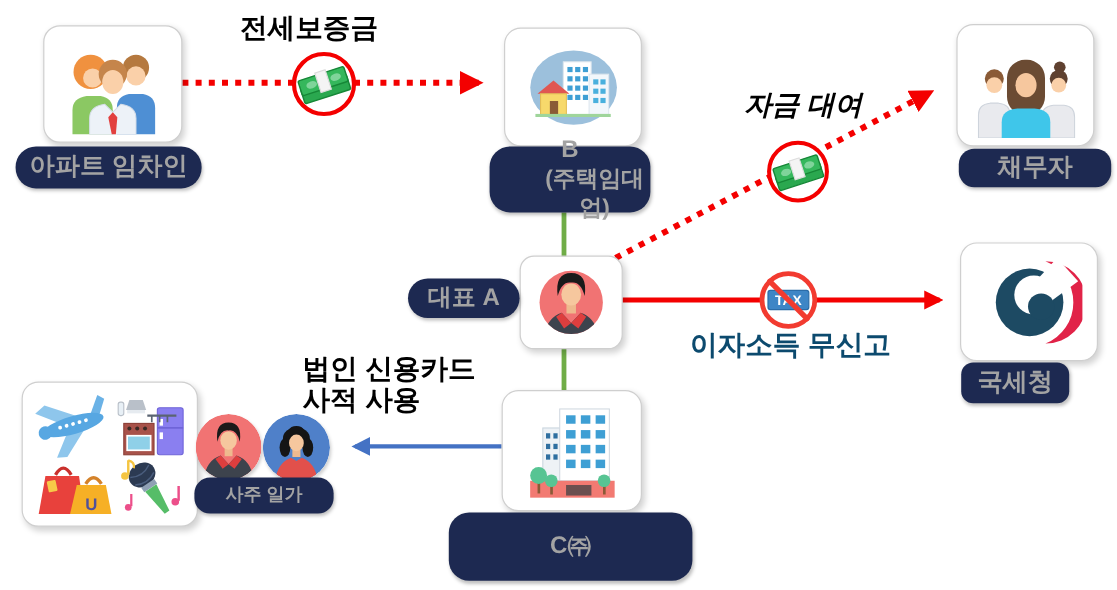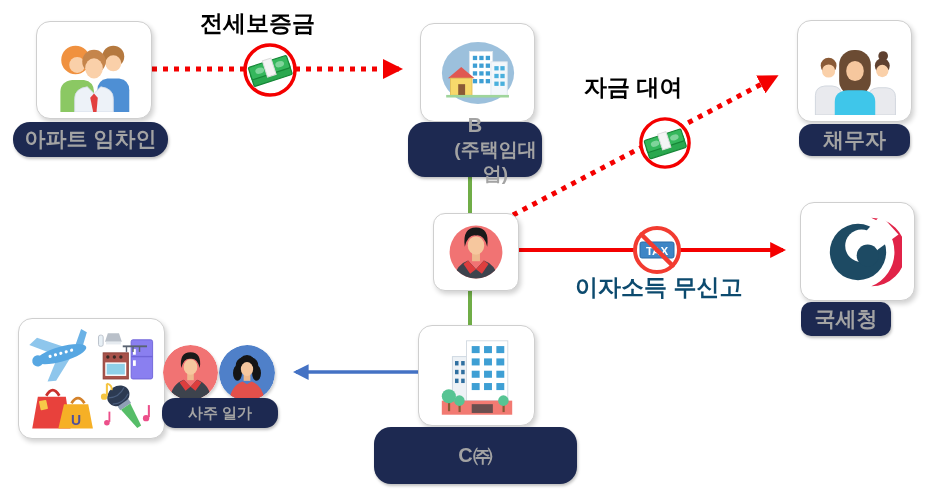--- a/index.html
+++ b/index.html
@@ -104,21 +104,21 @@
       <rect x="18" y="56" width="25" height="20" fill="#f7d96b" stroke="#e3bc52"></rect>
       <rect x="27" y="63" width="8" height="13" fill="#8a5a36"></rect>
       <rect x="13" y="75.5" width="73" height="3" fill="#9fd59b"></rect>
     </svg>
   </div>
   <div class="plabel" style="left:408px;top:122px;width:134px;height:55px;font-size:20px;">
     <span>B</span>
     <span style="font-size:19px;margin-left:41px;">(주택임대업)</span>
   </div>
 
-  <div class="freetext" style="left:584px;top:72px;width:120px;font-size:23px;">자금 대여</div>
+  <div class="freetext" style="left:620px;top:72px;width:120px;font-size:23px;font-style:italic;">자금 대여</div>
   <div class="iconwrap" style="left:638px;top:116px;width:54px;height:54px;">
     <svg width="54" height="54" viewBox="0 0 56 56">
       <circle cx="28" cy="28" r="25" fill="#fff" stroke="#f40000" stroke-width="3.5"></circle>
       <g transform="rotate(-18 28 28)">
         <rect x="8" y="26" width="40" height="13" rx="1.5" fill="#2aa84f" stroke="#168737" stroke-width="1.2"></rect>
         <rect x="8" y="19" width="40" height="13" rx="1.5" fill="#35b75c" stroke="#168737" stroke-width="1.2"></rect>
         <ellipse cx="18" cy="25.5" rx="4.5" ry="3" fill="#7fd49a"></ellipse>
         <ellipse cx="39" cy="25.5" rx="4.5" ry="3" fill="#7fd49a"></ellipse>
         <rect x="23.5" y="17" width="9" height="17" fill="#f4f4f4" stroke="#dcdcdc" stroke-width="1"></rect>
       </g>
@@ -132,39 +132,42 @@
       <path d="M5,100 V78 Q5,68 16,67 H24 Q35,68 35,78 V100 Z" fill="#e9eaee" stroke="#ced4dc"></path>
       <circle cx="82" cy="33" r="5.5" fill="#5f4130"></circle>
       <circle cx="81" cy="44" r="8.5" fill="#5f4130"></circle>
       <circle cx="81" cy="50" r="7" fill="#fad0a9"></circle>
       <path d="M65,100 V80 Q65,70 76,69 H86 Q96,70 96,80 V100 Z" fill="#e9eaee" stroke="#ced4dc"></path>
       <rect x="32" y="26" width="36" height="52" rx="17" fill="#6b4b33"></rect>
       <ellipse cx="50" cy="50" rx="10" ry="11.5" fill="#f6c79e"></ellipse>
       <path d="M27,100 V85 Q27,73 42,72 H58 Q73,73 73,85 V100 Z" fill="#3fc6ea"></path>
     </svg>
   </div>
-  <div class="plabel" style="left:799px;top:124px;width:111px;height:32px;font-size:21px;border-radius:13px;">
+  <div class="plabel" style="left:799px;top:124px;width:127px;height:32px;font-size:21px;border-radius:13px;">
     <span>채무자</span>
   </div>
 
   <div class="box" style="left:433px;top:213px;width:84px;height:76px;border-radius:12px;">
     <svg width="66" height="66" viewBox="0 0 100 100">
       <clipPath id="aClip">
           <circle cx="50" cy="50" r="40"></circle>
         </clipPath>
       <circle cx="50" cy="50" r="40" fill="#f17373"></circle>
       <g clip-path="url(#aClip)">
         <rect x="44" y="50" width="12" height="14" fill="#eeb98e"></rect>
         <path d="M14,100 Q17,70 38,63 L50,76 L62,63 Q83,70 86,100 Z" fill="#3d434d"></path>
         <path d="M38,63 L50,76 L41,83 L31,68 Z" fill="#dd3e3e"></path>
         <path d="M62,63 L50,76 L59,83 L69,68 Z" fill="#dd3e3e"></path>
         <ellipse cx="50" cy="40" rx="12.5" ry="14" fill="#f6c79e"></ellipse>
         <path d="M33,42 Q29,13 50,13 Q71,13 67,42 Q62,23 50,25 Q38,23 33,42 Z" fill="#1a1a1a"></path>
       </g>
     </svg>
+  </div>
+  <div class="plabel" style="left:340px;top:232px;width:93px;height:33px;font-size:20px;border-radius:17px;">
+    <span>대표 A</span>
   </div>
 
   <div class="iconwrap" style="left:631px;top:224px;width:52px;height:52px;">
     <svg width="52" height="52" viewBox="-26 -26 52 52">
       <circle cx="0" cy="0" r="22" fill="#fff" stroke="#f23b30" stroke-width="4"></circle>
       <rect x="-17" y="-8" width="34" height="16" rx="2" fill="#3e86c6" stroke="#2b6ca8"></rect>
       <text x="0" y="4.5" text-anchor="middle" font-size="11.5" font-weight="bold" fill="#ffffff" font-family="Liberation Sans,sans-serif">TAX</text>
       <line x1="-15.5" y1="-15.5" x2="15.5" y2="15.5" stroke="#f23b30" stroke-width="4.5" stroke-linecap="round"></line>
     </svg>
   </div>
@@ -271,20 +274,24 @@
         <path d="M18,100 Q22,72 42,65 L50,70 L58,65 Q78,72 82,100 Z" fill="#e2504b"></path>
         <ellipse cx="50" cy="43" rx="11" ry="12.5" fill="#f6c79e"></ellipse>
         <path d="M36,44 Q33,18 50,18 Q67,18 64,44 Q60,26 50,28 Q40,26 36,44 Z" fill="#151515"></path>
       </g>
     </svg>
   </div>
   <div class="plabel" style="left:162px;top:398px;width:116px;height:30px;font-size:15px;border-radius:13px;">
     <span>사주 일가</span>
   </div>
 
+  <div class="freetext" style="left:252px;top:294px;width:182px;font-size:23px;line-height:26px;">
+    <div>법인 신용카드</div>
+    <div>사적 사용</div>
+  </div>
 
   <div class="box" style="left:418px;top:325px;width:115px;height:99px;">
     <svg width="100" height="88" viewBox="0 0 100 100">
       <rect x="22" y="28" width="18" height="50" fill="#eef2f6" stroke="#c9d4de"></rect>
       <rect x="25" y="33" width="4" height="5" fill="#2f6fa0"></rect>
         <rect x="32" y="33" width="4" height="5" fill="#2f6fa0"></rect>
       <rect x="25" y="43" width="4" height="5" fill="#2f6fa0"></rect>
         <rect x="32" y="43" width="4" height="5" fill="#2f6fa0"></rect>
       <rect x="25" y="53" width="4" height="5" fill="#2f6fa0"></rect>
         <rect x="32" y="53" width="4" height="5" fill="#2f6fa0"></rect>

